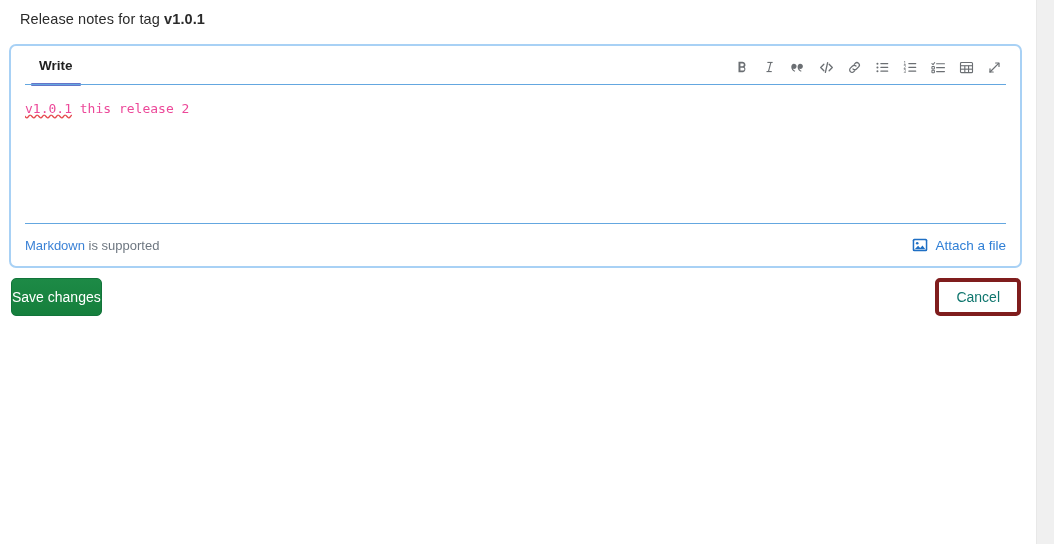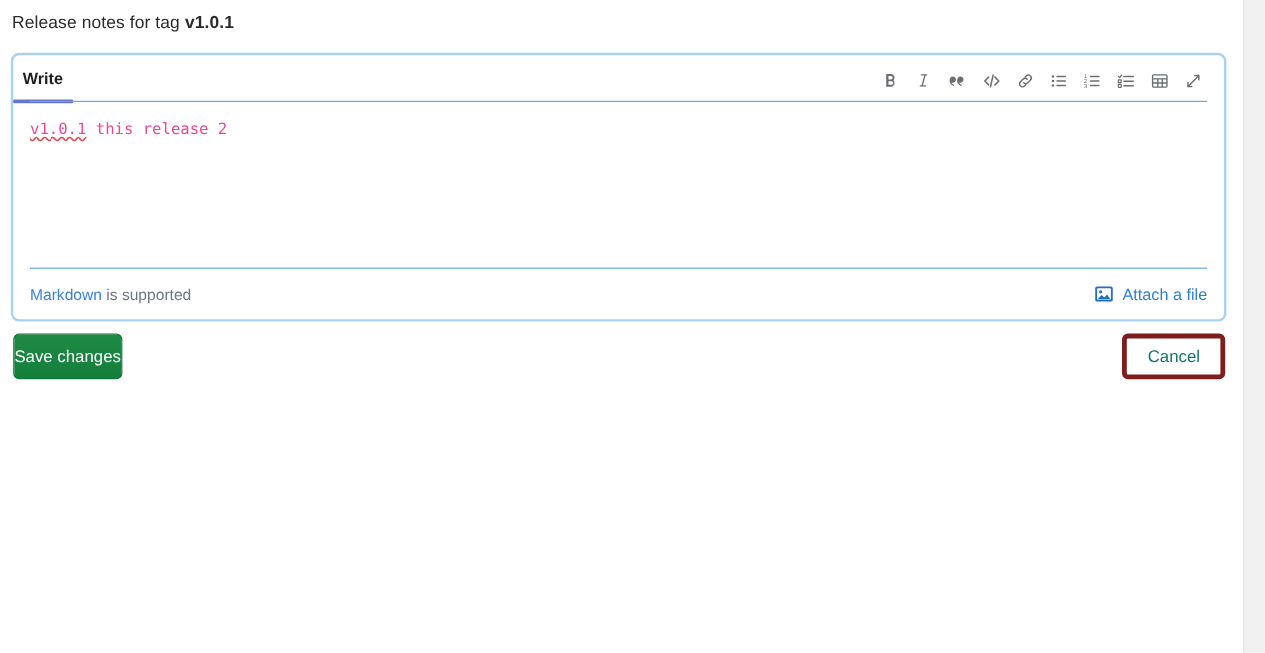--- a/index.html
+++ b/index.html
@@ -32,21 +32,21 @@
     top: 0;
     left: 0;
     width: 1036px;
     height: 544px;
     background: #ffffff;
   }
 
   
   #page-title {
     margin: 0;
-    padding: 11px 0 0 10px;
+    padding: 11px 0 0 20px;
     font-size: 14.5px;
     font-weight: 400;
     color: #2b2b2b;
     letter-spacing: 0.1px;
   }
   #page-title .tagname {
     font-weight: 700;
   }
 
   
@@ -59,21 +59,21 @@
     box-sizing: border-box;
     background: #ffffff;
     border: 2px solid #a8d1f5;
     border-radius: 7px;
   }
 
   
   #editor-tabs {
     position: relative;
     height: 38px;
-    padding: 0 0;
+    padding: 0 20px;
     display: flex;
     align-items: flex-start;
   }
   .tab {
     position: relative;
     padding: 12px 8px 11px 8px;
     font-size: 13.5px;
     color: #9b9b9b;
     cursor: pointer;
     background: none;

